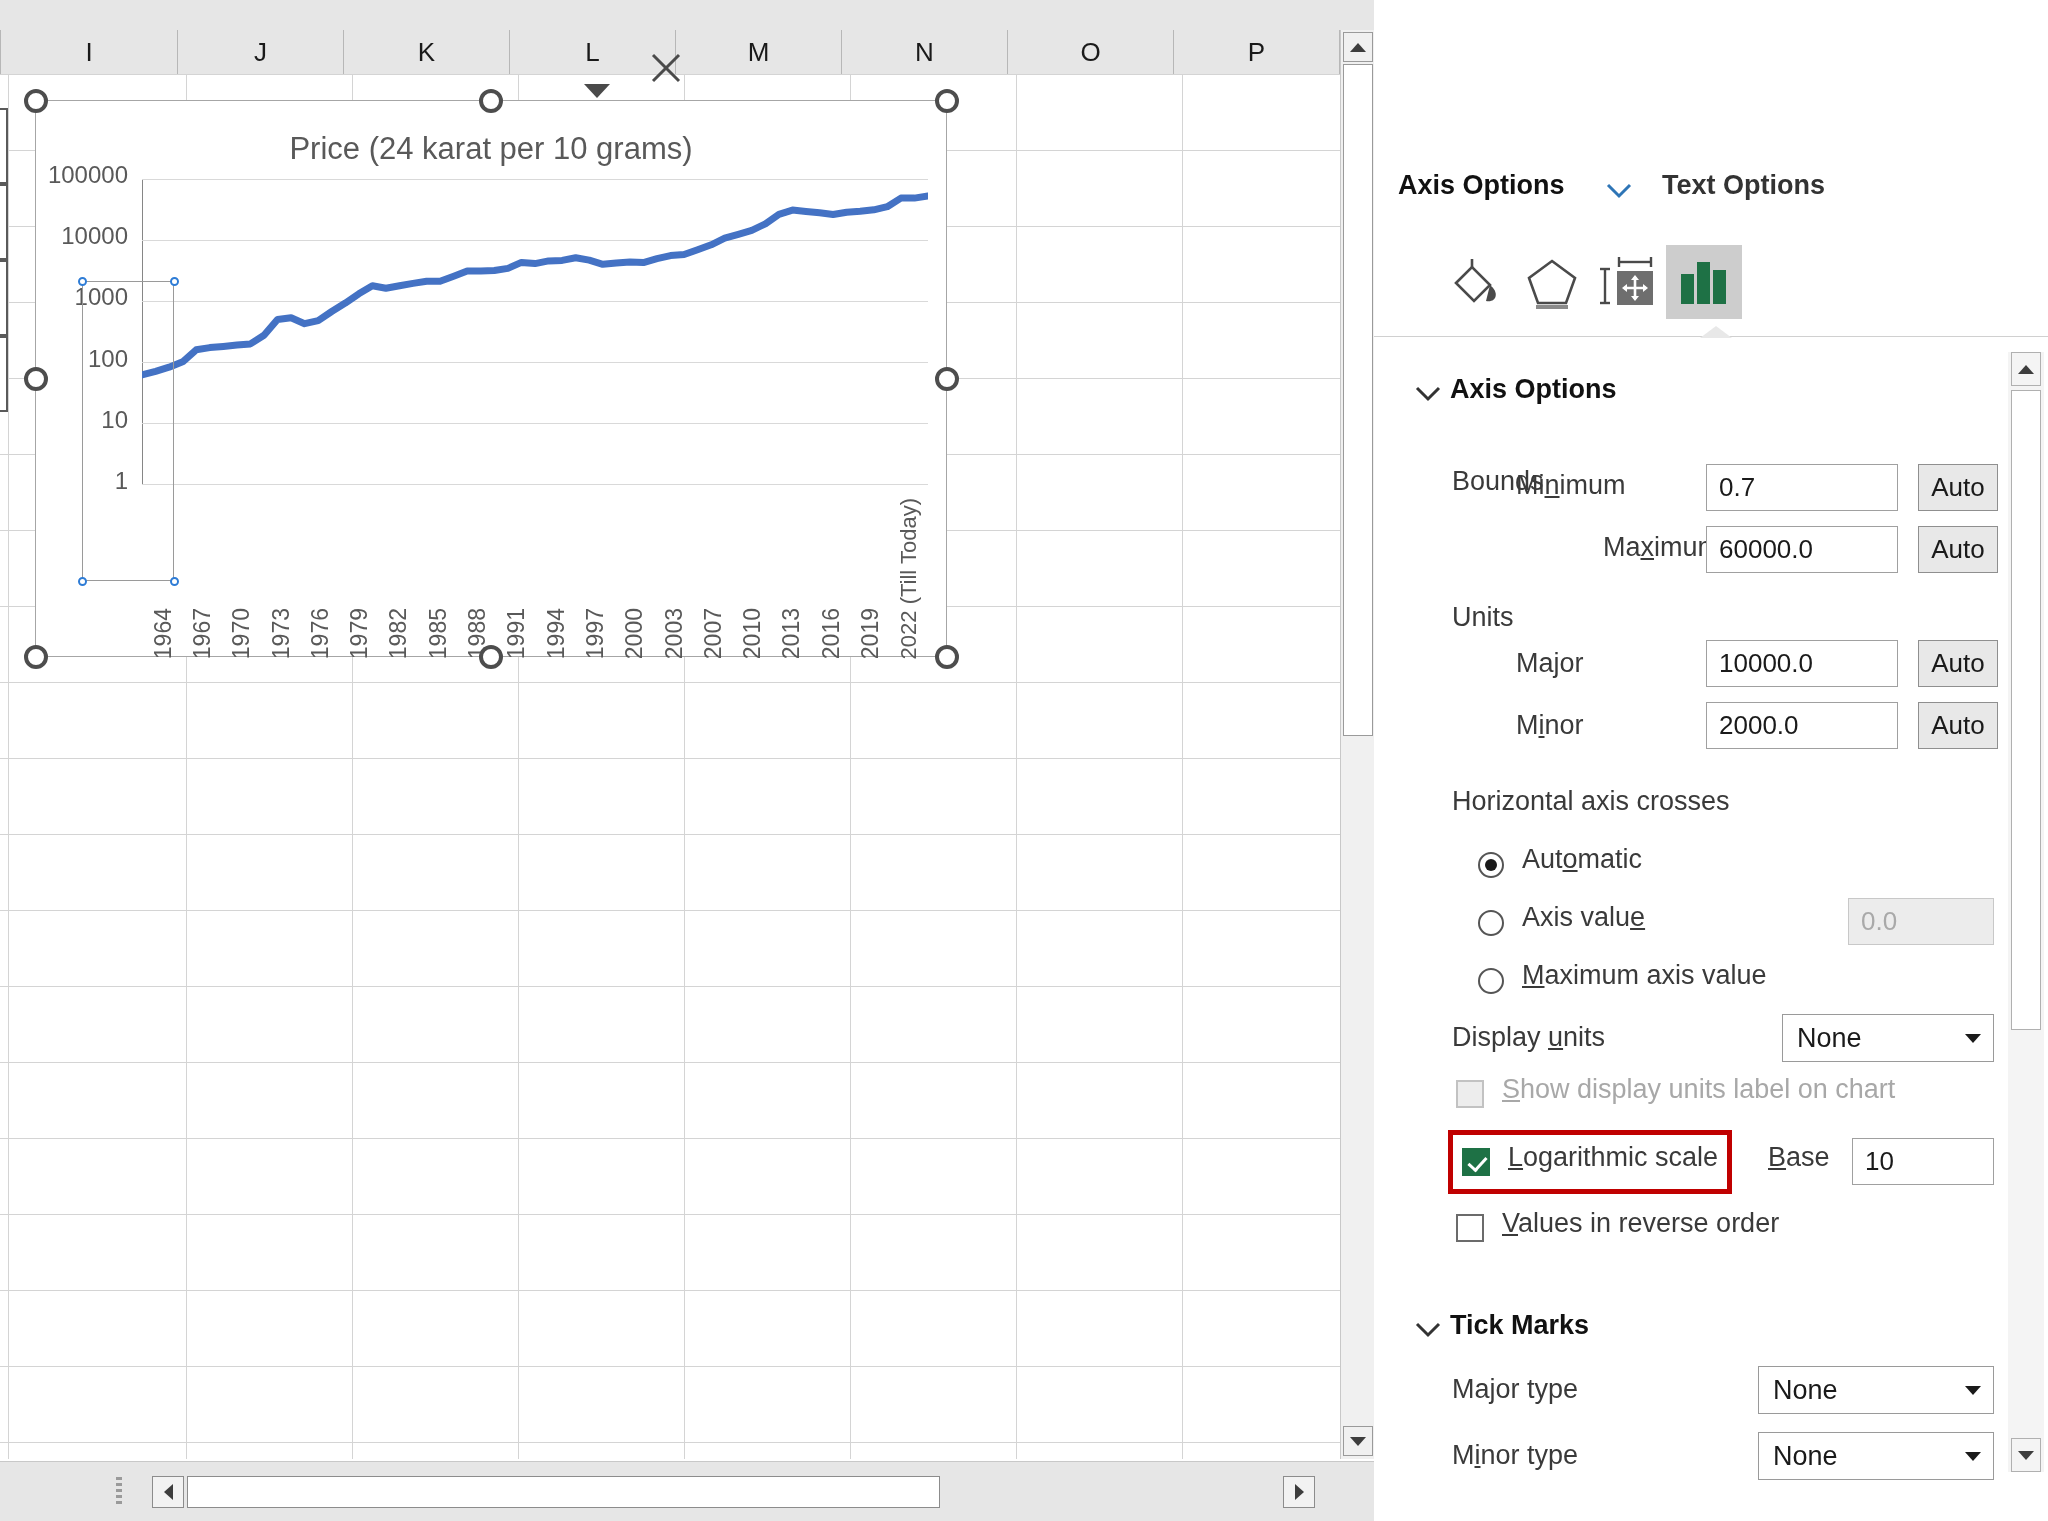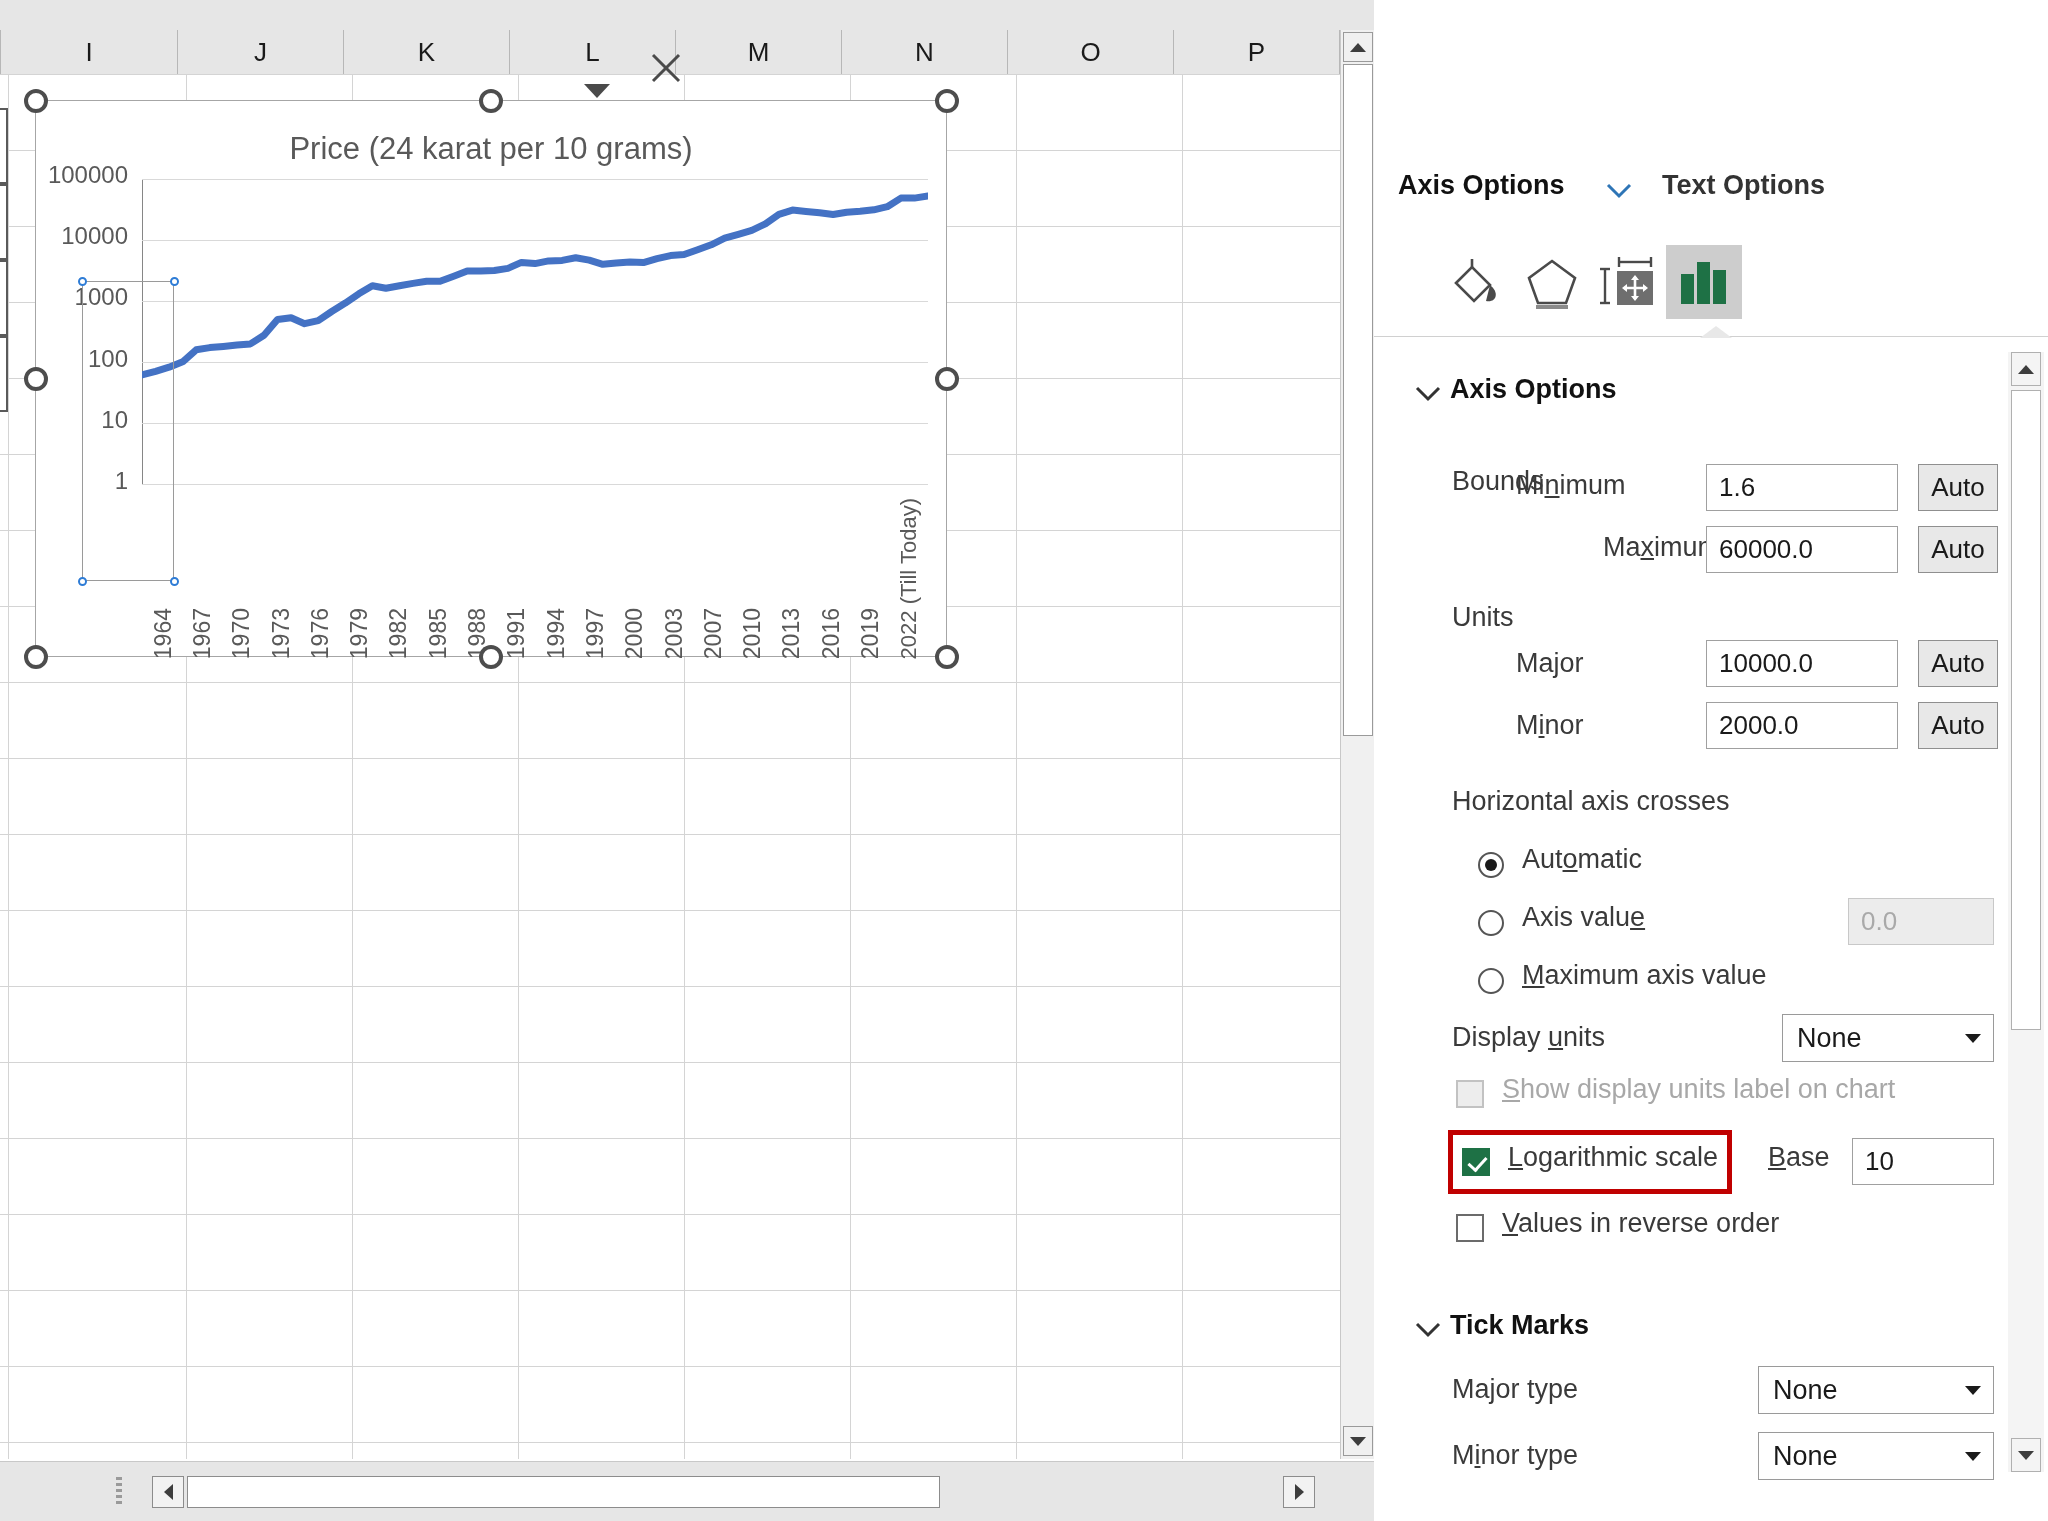--- a/index.html
+++ b/index.html
@@ -488,21 +488,21 @@
         <polyline points="3,4 14,15 25,4" fill="none" stroke="#333" stroke-width="3"></polyline>
       </svg>
   </div>
   <div class="sec-head" style="left:1450px; top:374px;">Axis Options</div>
 
   <div class="lbl" style="left:1452px; top:440px;margin-top:26px;">Bounds</div>
 
   <div class="lbl" style="left:1516px; top:470px;">
     <span>Mi</span><u>n</u><span>imum</span>
   </div>
-  <div class="txtbox" style="left:1706px; top:464px; width:192px;">1.6</div>
+  <div class="txtbox" style="left:1706px; top:464px; width:192px;">0.7</div>
   <div class="autobtn" style="left:1918px; top:464px;">Auto</div>
 
   <div class="lbl" style="left:1603px; top:532px;">
     <span>Ma</span><u>x</u><span>imum</span>
   </div>
   <div class="txtbox" style="left:1706px; top:526px; width:192px;">60000.0</div>
   <div class="autobtn" style="left:1918px; top:526px;">Auto</div>
 
   <div class="lbl" style="left:1452px; top:602px;">Units</div>
 

